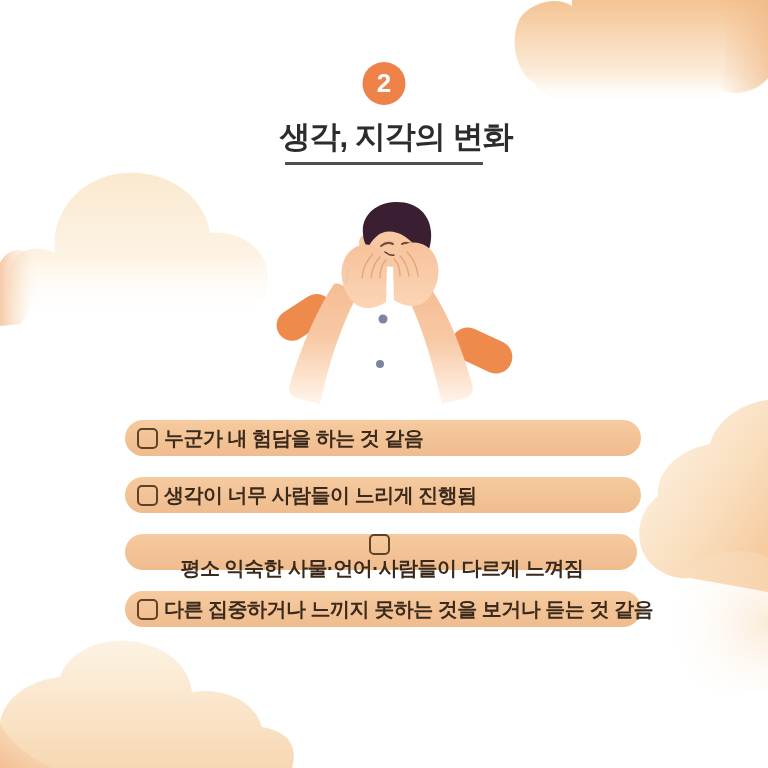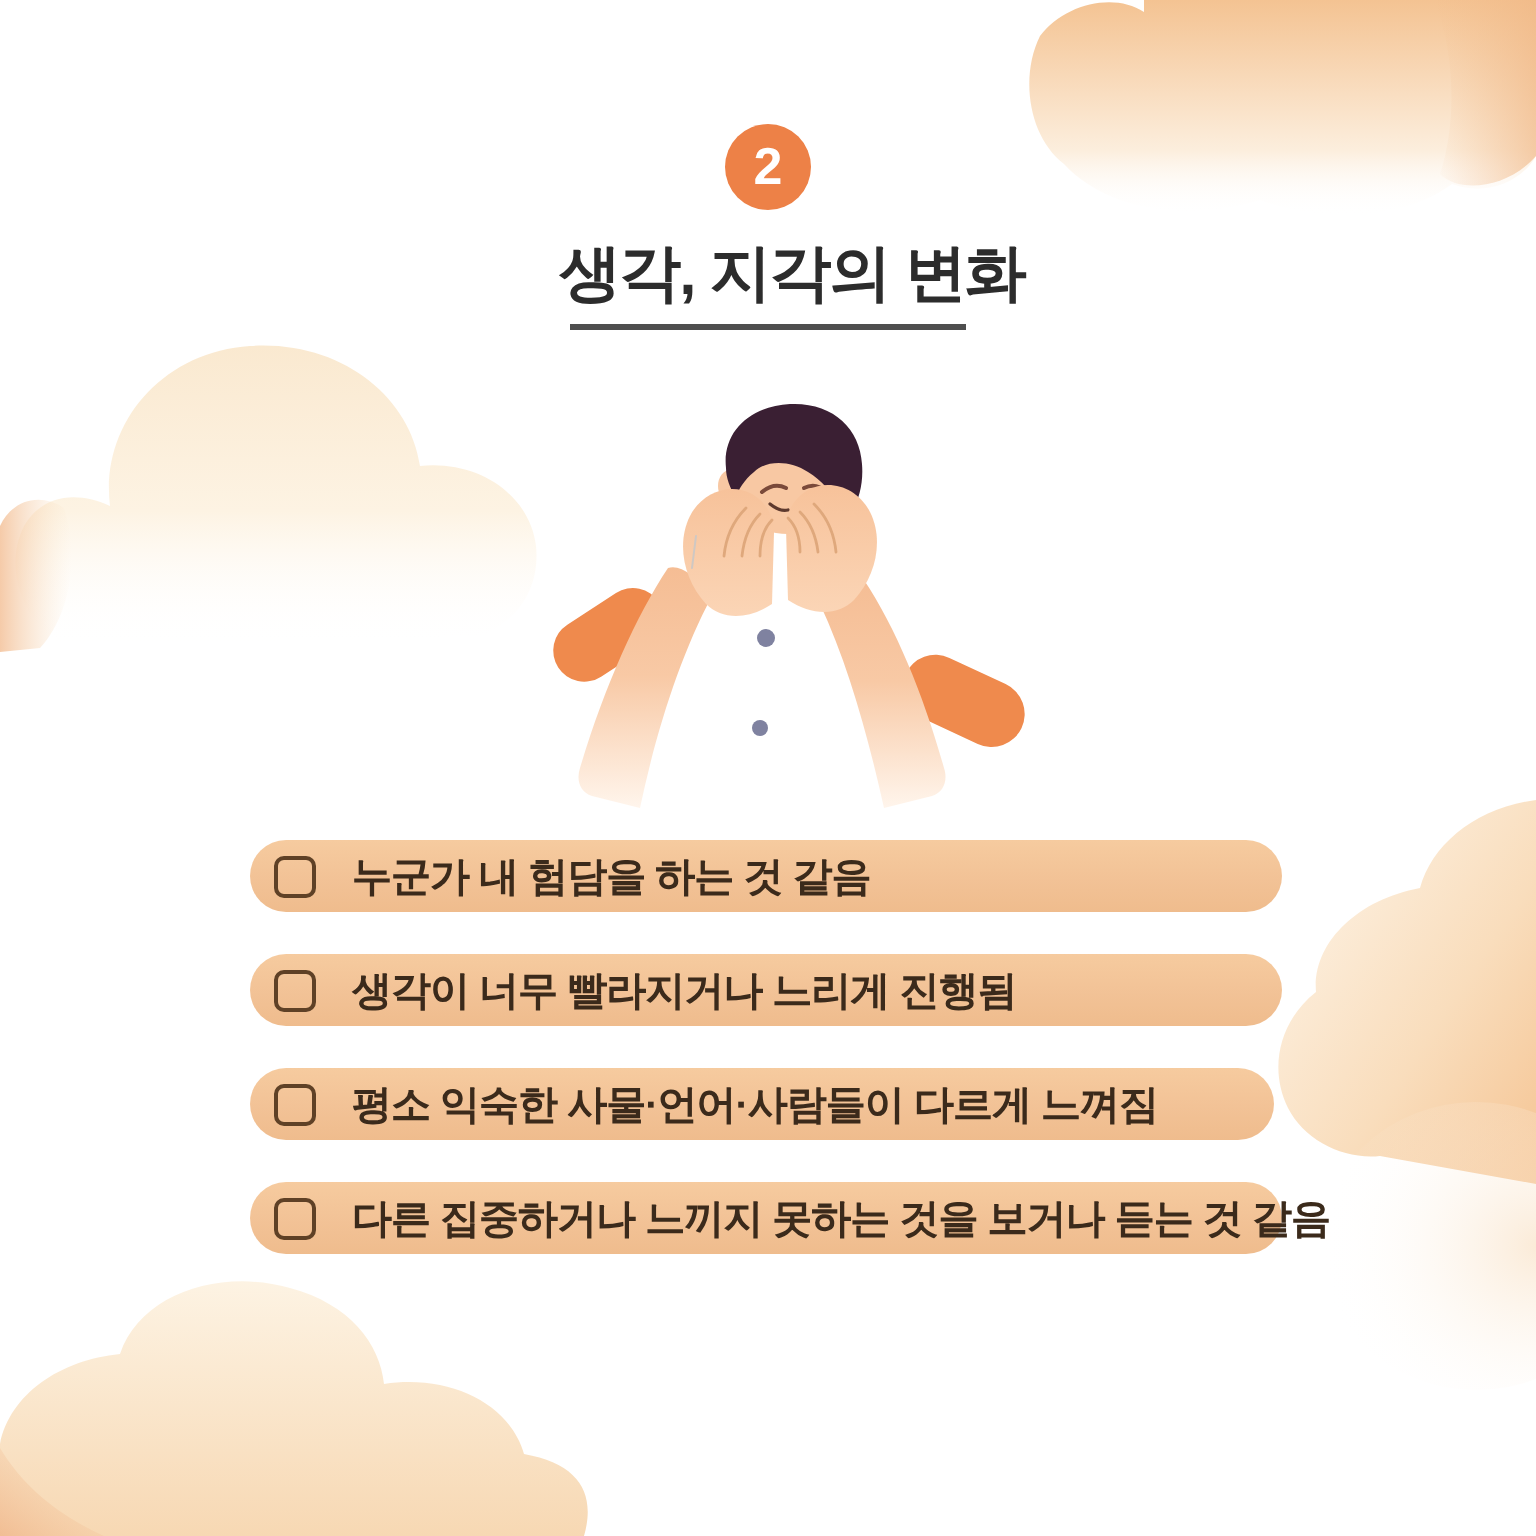--- a/index.html
+++ b/index.html
@@ -42,25 +42,25 @@
     display:flex;align-items:center;
     padding:0 16px 0 12px;box-sizing:border-box;
     margin-bottom:21px;
   }
   .check-row .cb{
     width:21px;height:21px;flex:none;
     border:2.5px solid #5F4126;border-radius:5px;
     background:transparent;box-sizing:border-box;
   }
   .check-row .lbl{
-    margin-left:18px;white-space:nowrap;
+    margin-left:6px;white-space:nowrap;
     font-size:20px;font-weight:700;color:#3B2A1B;letter-spacing:-0.5px;
   }
   .row-0,.row-1,.row-2,.row-4{width:516px;}
-  .row-3{width:512px;}
+  .row-3{width:512px;flex-direction:column;}
 </style>
 </head>
 <body>
 
 <div class="canvas">
 
   <svg class="cloud" style="left:0;top:158px;" width="285" height="170" viewBox="0 0 285 170">
     <defs>
       <linearGradient id="cl1" x1="0" y1="0" x2="0" y2="1">
         <stop offset="0" stop-color="#FAE9D0"></stop>
@@ -200,21 +200,21 @@
     <div class="checklist">
 
         <div class="check-row row-0">
           <span class="cb"></span>
           <span class="lbl">누군가 내 험담을 하는 것 같음</span>
         </div>
 
 
         <div class="check-row row-2">
           <span class="cb"></span>
-          <span class="lbl">생각이 너무 빨라지거나 느리게 진행됨</span>
+          <span class="lbl">생각이 너무 사람들이 느리게 진행됨</span>
         </div>
 
         <div class="check-row row-3">
           <span class="cb"></span>
           <span class="lbl">평소 익숙한 사물·언어·사람들이 다르게 느껴짐</span>
         </div>
 
         <div class="check-row row-4">
           <span class="cb"></span>
           <span class="lbl">다른 집중하거나 느끼지 못하는 것을 보거나 듣는 것 같음</span>

